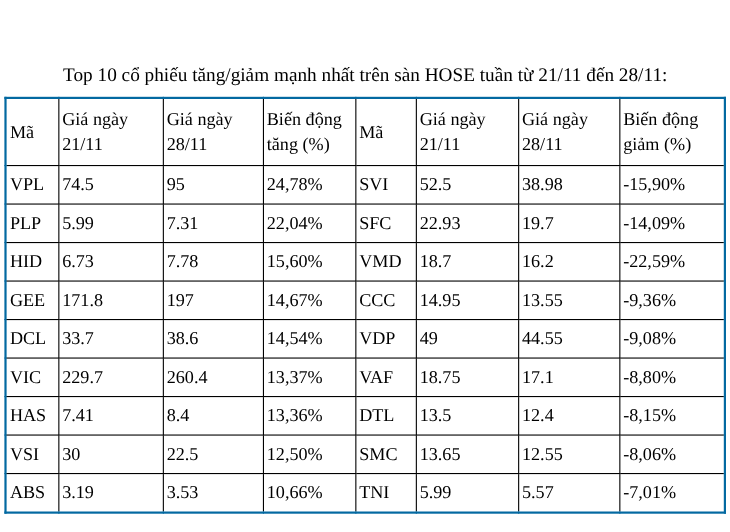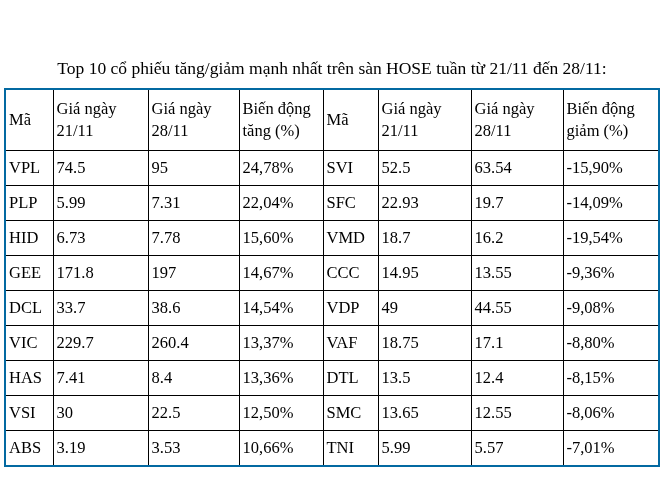--- a/index.html
+++ b/index.html
@@ -91,42 +91,42 @@
       </tr>
     </thead>
     <tbody>
       <tr>
         <td>VPL</td>
         <td>74.5</td>
         <td>95</td>
         <td>24,78%</td>
         <td>SVI</td>
         <td>52.5</td>
-        <td>63.54</td>
+        <td>38.98</td>
         <td>-15,90%</td>
       </tr>
       <tr>
         <td>PLP</td>
         <td>5.99</td>
         <td>7.31</td>
         <td>22,04%</td>
         <td>SFC</td>
         <td>22.93</td>
         <td>19.7</td>
         <td>-14,09%</td>
       </tr>
       <tr>
         <td>HID</td>
         <td>6.73</td>
         <td>7.78</td>
         <td>15,60%</td>
         <td>VMD</td>
         <td>18.7</td>
         <td>16.2</td>
-        <td>-19,54%</td>
+        <td>-22,59%</td>
       </tr>
       <tr>
         <td>GEE</td>
         <td>171.8</td>
         <td>197</td>
         <td>14,67%</td>
         <td>CCC</td>
         <td>14.95</td>
         <td>13.55</td>
         <td>-9,36%</td>

